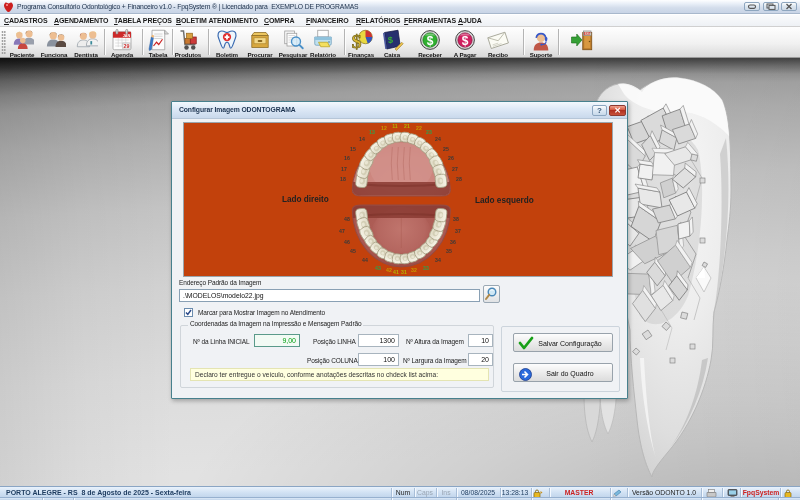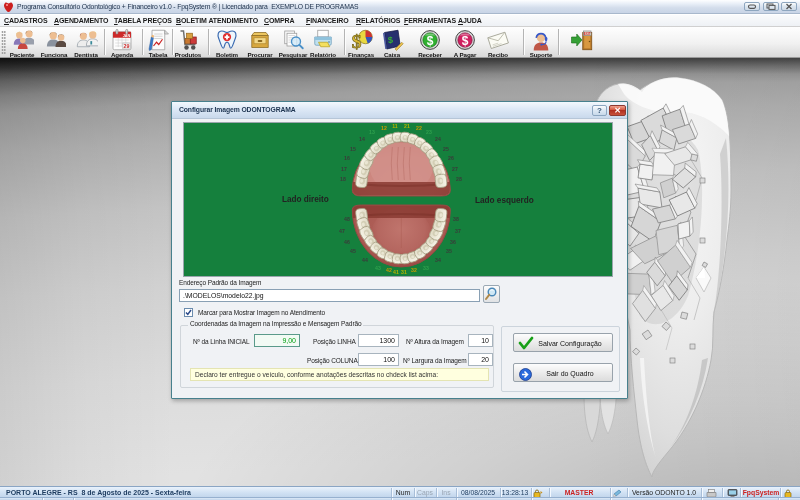--- a/index.html
+++ b/index.html
@@ -33,21 +33,21 @@
 .ssep { position:absolute; top:1px; height:9px; width:2px; border-left:1px solid #a8bed8; border-right:1px solid #f4f9ff; }
 .dialog { left:171px; top:101px; width:457px; height:298px; background:#f0f2f5;
   border:1px solid #47808d; box-shadow:1px 2px 4px rgba(0,0,0,0.28); border-radius:1px; }
 .dtitle { position:absolute; left:0; top:0; width:100%; height:17px;
   background:linear-gradient(180deg,#f3f8fd 0%,#dfeaf7 40%,#c9d9ec 100%); border-bottom:1px solid #b6c6d8; }
 .dtitle-txt { position:absolute; left:7px; top:4px; font-size:6.8px; font-weight:bold; letter-spacing:-0.1px; color:#1c3350; }
 .dhelp { position:absolute; left:420px; top:3px; width:15px; height:11px; border:1px solid #8ca6c0; border-radius:2px;
   background:linear-gradient(180deg,#fafcfe,#dbe7f3 50%,#c8d9ea); color:#3a5a7a; font-size:8px; font-weight:bold; text-align:center; line-height:10px; }
 .dclose { position:absolute; left:437px; top:3px; width:17px; height:11px; border:1px solid #8d3a30; border-radius:2px;
   background:linear-gradient(180deg,#f0a08c 0%,#d4543c 45%,#b03020 50%,#c8503a 100%); color:#fff; font-size:8px; font-weight:bold; text-align:center; line-height:10px; }
-.dpanel { position:absolute; left:11px; top:20px; width:430px; height:155px; background:#15803d; border:1px solid #9aa5ad; }
+.dpanel { position:absolute; left:11px; top:20px; width:430px; height:155px; background:#c2410c; border:1px solid #9aa5ad; }
 .dlabel { position:absolute; font-size:6.5px; letter-spacing:-0.1px; color:#1a1a1a; white-space:nowrap; }
 .dtextbox { position:absolute; left:7px; top:187px; width:301px; height:13px; background:#fff; border:1px solid #89a0b4; font-size:6.8px; line-height:11px; padding-left:3px; color:#111; }
 .dsearch { position:absolute; left:311px; top:183px; width:17px; height:18px; border:1px solid #9aa8b4; border-radius:2px; background:linear-gradient(180deg,#fcfcfc,#e0e2e4); }
 .dcheck { position:absolute; left:12px; top:206px; width:9px; height:9px; background:#fff; border:1px solid #6b8cae; }
 .dgroup { position:absolute; left:8px; top:223px; width:314px; height:63px; border:1px solid #d0d5da; border-radius:2px; }
 .dfield { position:absolute; height:13px; background:#fff; border:1px solid #a8b4be; font-size:7px; line-height:11px; text-align:right; padding-right:3px; color:#111; }
 .dyellow { position:absolute; left:18px; top:266px; width:299px; height:13px; background:#ffffdf; border:1px solid #e4e4b2; font-size:6.6px; line-height:11.5px; padding-left:4px; color:#333; white-space:nowrap; }
 .dbtnpanel { position:absolute; left:329px; top:224px; width:119px; height:66px; border:1px solid #ccd4dc; border-radius:2px; }
 .dbtn { position:absolute; left:11px; width:100px; height:19px; border:1px solid #98a2ab; border-radius:2px;
   background:linear-gradient(180deg,#fdfdfd 0%,#ececec 50%,#dcdcdc 100%); font-size:7px; color:#111; }

